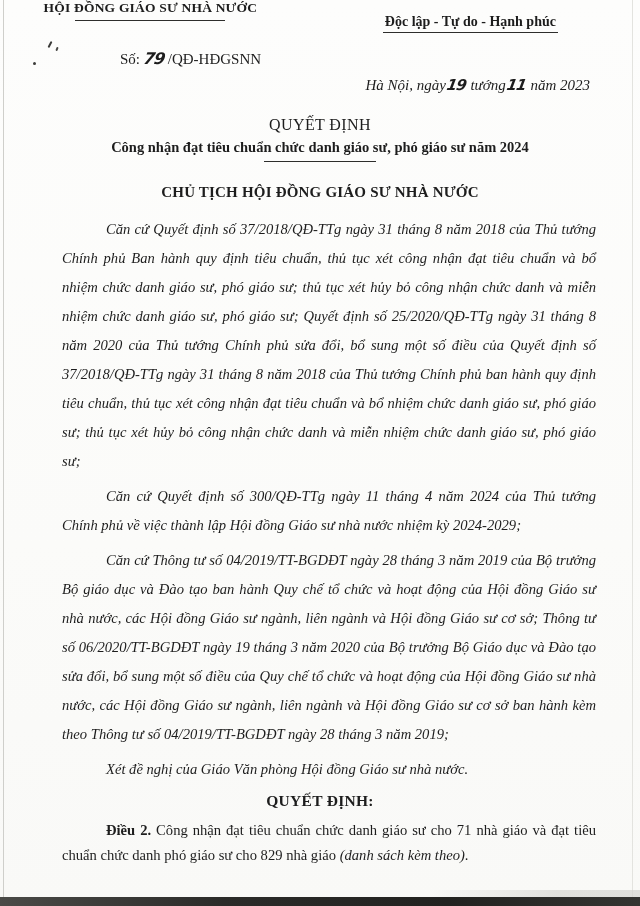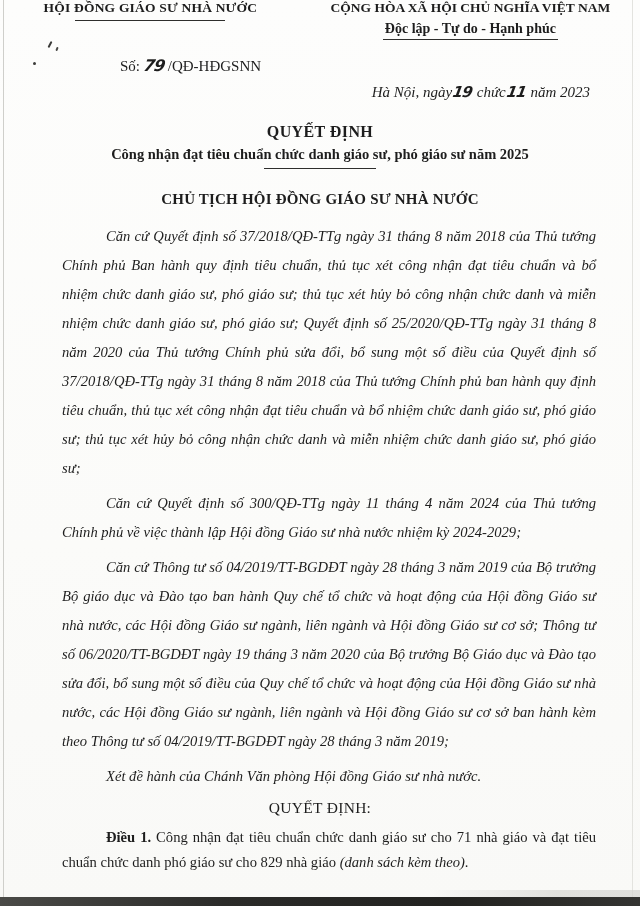--- a/index.html
+++ b/index.html
@@ -23,90 +23,89 @@
   .speck-b { position:absolute; left:56px; top:47px; width:2px; height:4px; background:#4a4a47; transform:rotate(20deg); border-radius:1px; }
   .speck-c { position:absolute; left:33px; top:62px; width:3px; height:3px; background:#3c3c3a; border-radius:50%; }
 
   
   .header-row { display:flex; }
   .header-left  { width:47%; text-align:center; }
   .header-right { width:53%; text-align:center; }
   .org-name { font-weight:bold; font-size:13.5px; letter-spacing:.2px; white-space:nowrap; }
   .org-rule { width:150px; border-top:1.5px solid #2e2e2c; margin:4px auto 0; }
   .national-title { font-weight:bold; font-size:13.5px; white-space:nowrap; }
-  .national-motto { display:inline-block; font-weight:bold; font-size:14px; margin-top:5px;
+  .national-motto { display:inline-block; font-weight:bold; font-size:14px; margin-top:14px;
                     padding:0 2px 2px; border-bottom:1.5px solid #2e2e2c; white-space:nowrap; }
 
   .so-line { margin:16px 0 0 120px; font-size:15px; }
   .handwritten { font-family:"DejaVu Sans",sans-serif; font-weight:bold; font-style:italic;
                  display:inline-block; transform:skewX(-10deg); font-size:16px; letter-spacing:-1px; }
   .date-line { text-align:right; margin:8px 50px 0 0; font-style:italic; font-size:15px; }
   .date-line .handwritten { font-size:15px; margin:0 1px; }
 
   
-  .doc-type  { text-align:center; font-weight:bold; font-size:16px; margin-top:22px; letter-spacing:.4px; }
+  .doc-type  { text-align:center; font-weight:normal; font-size:16px; margin-top:22px; letter-spacing:.4px; }
   .doc-subject { text-align:center; font-weight:bold; font-size:14.5px; margin-top:5px; }
   .subject-rule { width:112px; border-top:1.5px solid #2e2e2c; margin:5px auto 0; }
   .authority { text-align:center; font-weight:bold; font-size:15px; margin-top:22px; letter-spacing:.2px; }
 
   
   .para { margin:6px 44px 0 62px; text-indent:44px; text-align:justify;
           font-style:italic; font-size:14.6px; line-height:29px; }
   .para.first { margin-top:14px; }
-  .decision-heading { text-align:center; font-weight:normal; font-size:15.5px; margin-top:8px; letter-spacing:.3px; }
+  .decision-heading { text-align:center; font-weight:bold; font-size:15.5px; margin-top:8px; letter-spacing:.3px; }
   .article { margin:8px 44px 0 62px; text-indent:44px; text-align:justify;
              font-style:normal; font-size:14.6px; line-height:25px; }
   .article .art-label { font-weight:bold; }
   .article .art-note  { font-style:italic; }
 </style>
 </head>
 <body>
 
 <div class="page">
 
   <span class="speck-a"></span>
   <span class="speck-b"></span>
   <span class="speck-c"></span>
 
   <div class="header-row">
     <div class="header-left">
       <div class="org-name">HỘI ĐỒNG GIÁO SƯ NHÀ NƯỚC</div>
       <div class="org-rule"></div>
     </div>
     <div class="header-right">
-      <div class="national-title">CỘNG HÒA XÃ HỘI CHỦ NGHĨA VIỆT NAM</div>
       <div><span class="national-motto">Độc lập - Tự do - Hạnh phúc</span></div>
     </div>
   </div>
 
   <div class="so-line">
     <span>Số:</span>
     <span class="handwritten">79</span>
     <span>/QĐ-HĐGSNN</span>
   </div>
 
   <div class="date-line">
     <span>Hà Nội, ngày</span><span class="handwritten">19</span>
-    <span>chức</span><span class="handwritten">11</span>
+    <span>tướng</span><span class="handwritten">11</span>
     <span>năm 2023</span>
   </div>
 
   <div class="doc-type">QUYẾT ĐỊNH</div>
-  <div class="doc-subject">Công nhận đạt tiêu chuẩn chức danh giáo sư, phó giáo sư năm 2025</div>
+  <div class="doc-subject">Công nhận đạt tiêu chuẩn chức danh giáo sư, phó giáo sư năm 2024</div>
   <div class="subject-rule"></div>
 
   <div class="authority">CHỦ TỊCH HỘI ĐỒNG GIÁO SƯ NHÀ NƯỚC</div>
 
   <p class="para first">Căn cứ Quyết định số 37/2018/QĐ-TTg ngày 31 tháng 8 năm 2018 của Thủ tướng Chính phủ Ban hành quy định tiêu chuẩn, thủ tục xét công nhận đạt tiêu chuẩn và bổ nhiệm chức danh giáo sư, phó giáo sư; thủ tục xét hủy bỏ công nhận chức danh và miễn nhiệm chức danh giáo sư, phó giáo sư; Quyết định số 25/2020/QĐ-TTg ngày 31 tháng 8 năm 2020 của Thủ tướng Chính phủ sửa đổi, bổ sung một số điều của Quyết định số 37/2018/QĐ-TTg ngày 31 tháng 8 năm 2018 của Thủ tướng Chính phủ ban hành quy định tiêu chuẩn, thủ tục xét công nhận đạt tiêu chuẩn và bổ nhiệm chức danh giáo sư, phó giáo sư; thủ tục xét hủy bỏ công nhận chức danh và miễn nhiệm chức danh giáo sư, phó giáo sư;</p>
   <p class="para">Căn cứ Quyết định số 300/QĐ-TTg ngày 11 tháng 4 năm 2024 của Thủ tướng Chính phủ về việc thành lập Hội đồng Giáo sư nhà nước nhiệm kỳ 2024-2029;</p>
   <p class="para">Căn cứ Thông tư số 04/2019/TT-BGDĐT ngày 28 tháng 3 năm 2019 của Bộ trưởng Bộ giáo dục và Đào tạo ban hành Quy chế tổ chức và hoạt động của Hội đồng Giáo sư nhà nước, các Hội đồng Giáo sư ngành, liên ngành và Hội đồng Giáo sư cơ sở; Thông tư số 06/2020/TT-BGDĐT ngày 19 tháng 3 năm 2020 của Bộ trưởng Bộ Giáo dục và Đào tạo sửa đổi, bổ sung một số điều của Quy chế tổ chức và hoạt động của Hội đồng Giáo sư nhà nước, các Hội đồng Giáo sư ngành, liên ngành và Hội đồng Giáo sư cơ sở ban hành kèm theo Thông tư số 04/2019/TT-BGDĐT ngày 28 tháng 3 năm 2019;</p>
-  <p class="para">Xét đề hành của Chánh Văn phòng Hội đồng Giáo sư nhà nước.</p>
+  <p class="para">Xét đề nghị của Giáo Văn phòng Hội đồng Giáo sư nhà nước.</p>
 
   <div class="decision-heading">QUYẾT ĐỊNH:</div>
 
-  <p class="article"><span class="art-label">Điều 1.</span><span> Công nhận đạt tiêu chuẩn chức danh giáo sư cho 71 nhà giáo và đạt tiêu chuẩn chức danh phó giáo sư cho 829 nhà giáo </span><span class="art-note">(danh sách kèm theo)</span><span>.</span></p>
+  <p class="article"><span class="art-label">Điều 2.</span><span> Công nhận đạt tiêu chuẩn chức danh giáo sư cho 71 nhà giáo và đạt tiêu chuẩn chức danh phó giáo sư cho 829 nhà giáo </span><span class="art-note">(danh sách kèm theo)</span><span>.</span></p>
 
   <div class="edge-left"></div>
   <div class="edge-right"></div>
   <div class="bottom-shadow"></div>
   <div class="bottom-bar"></div>
 
 </div>
 
 </body></html>

